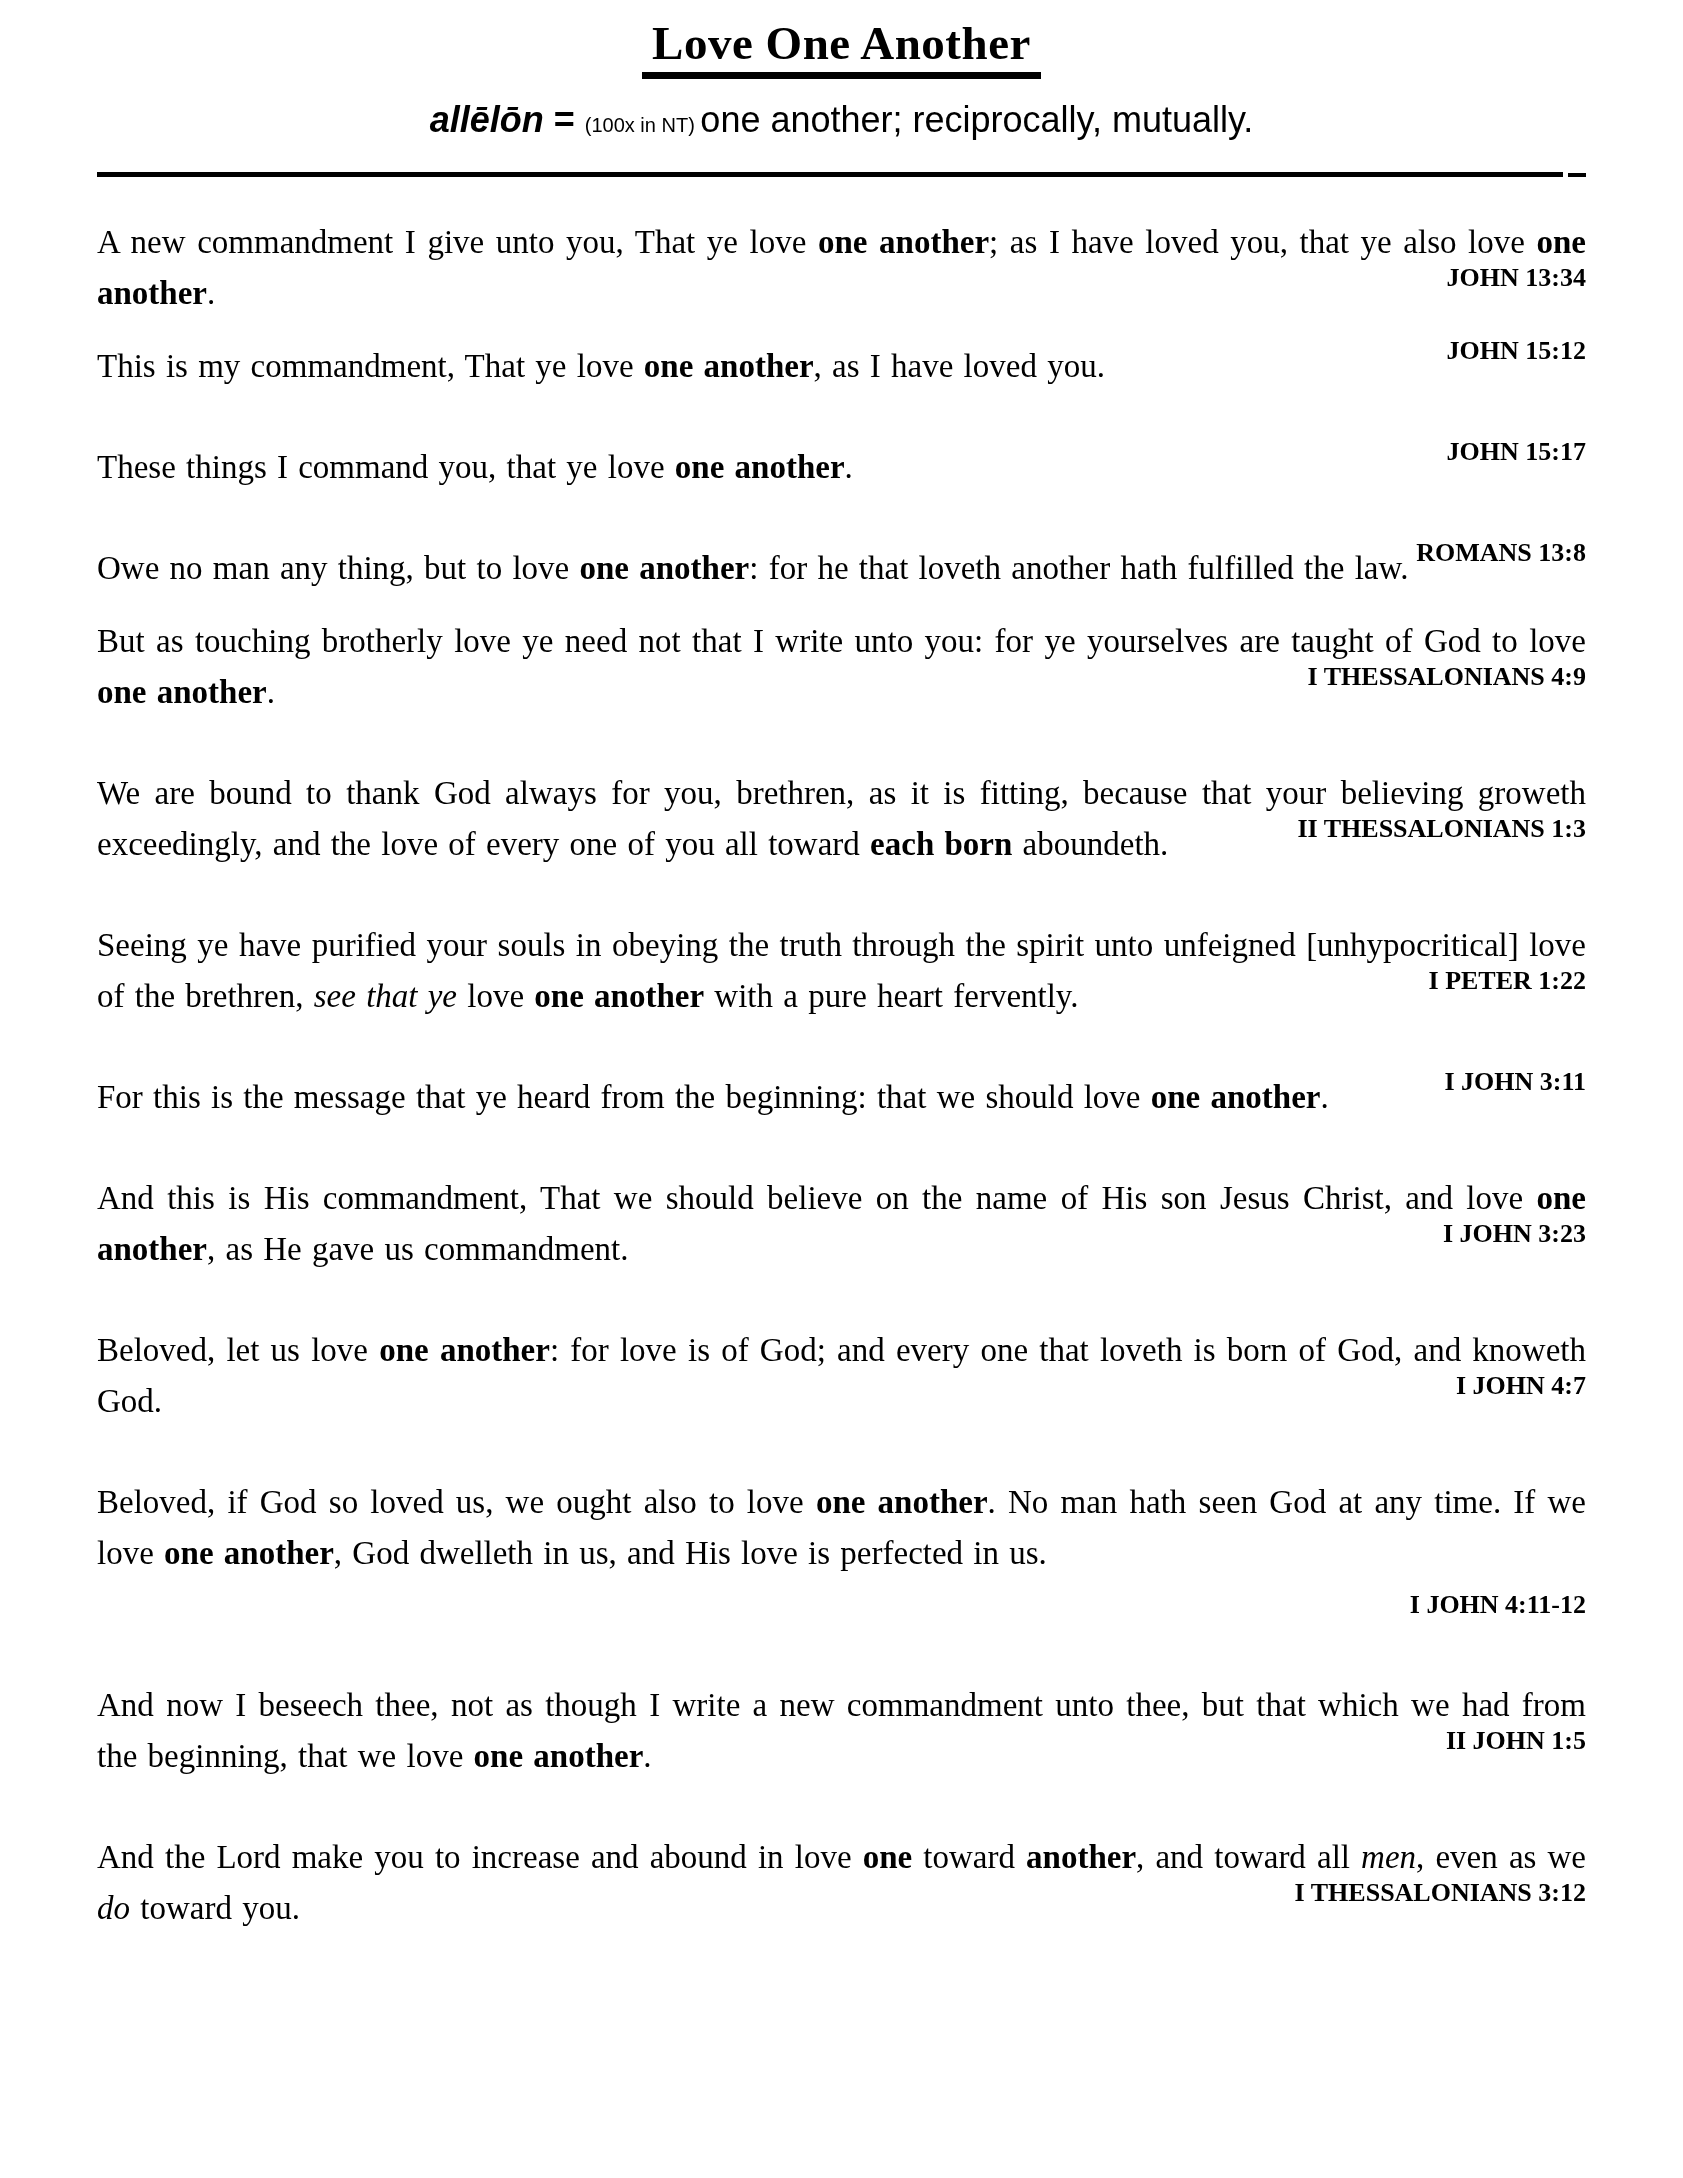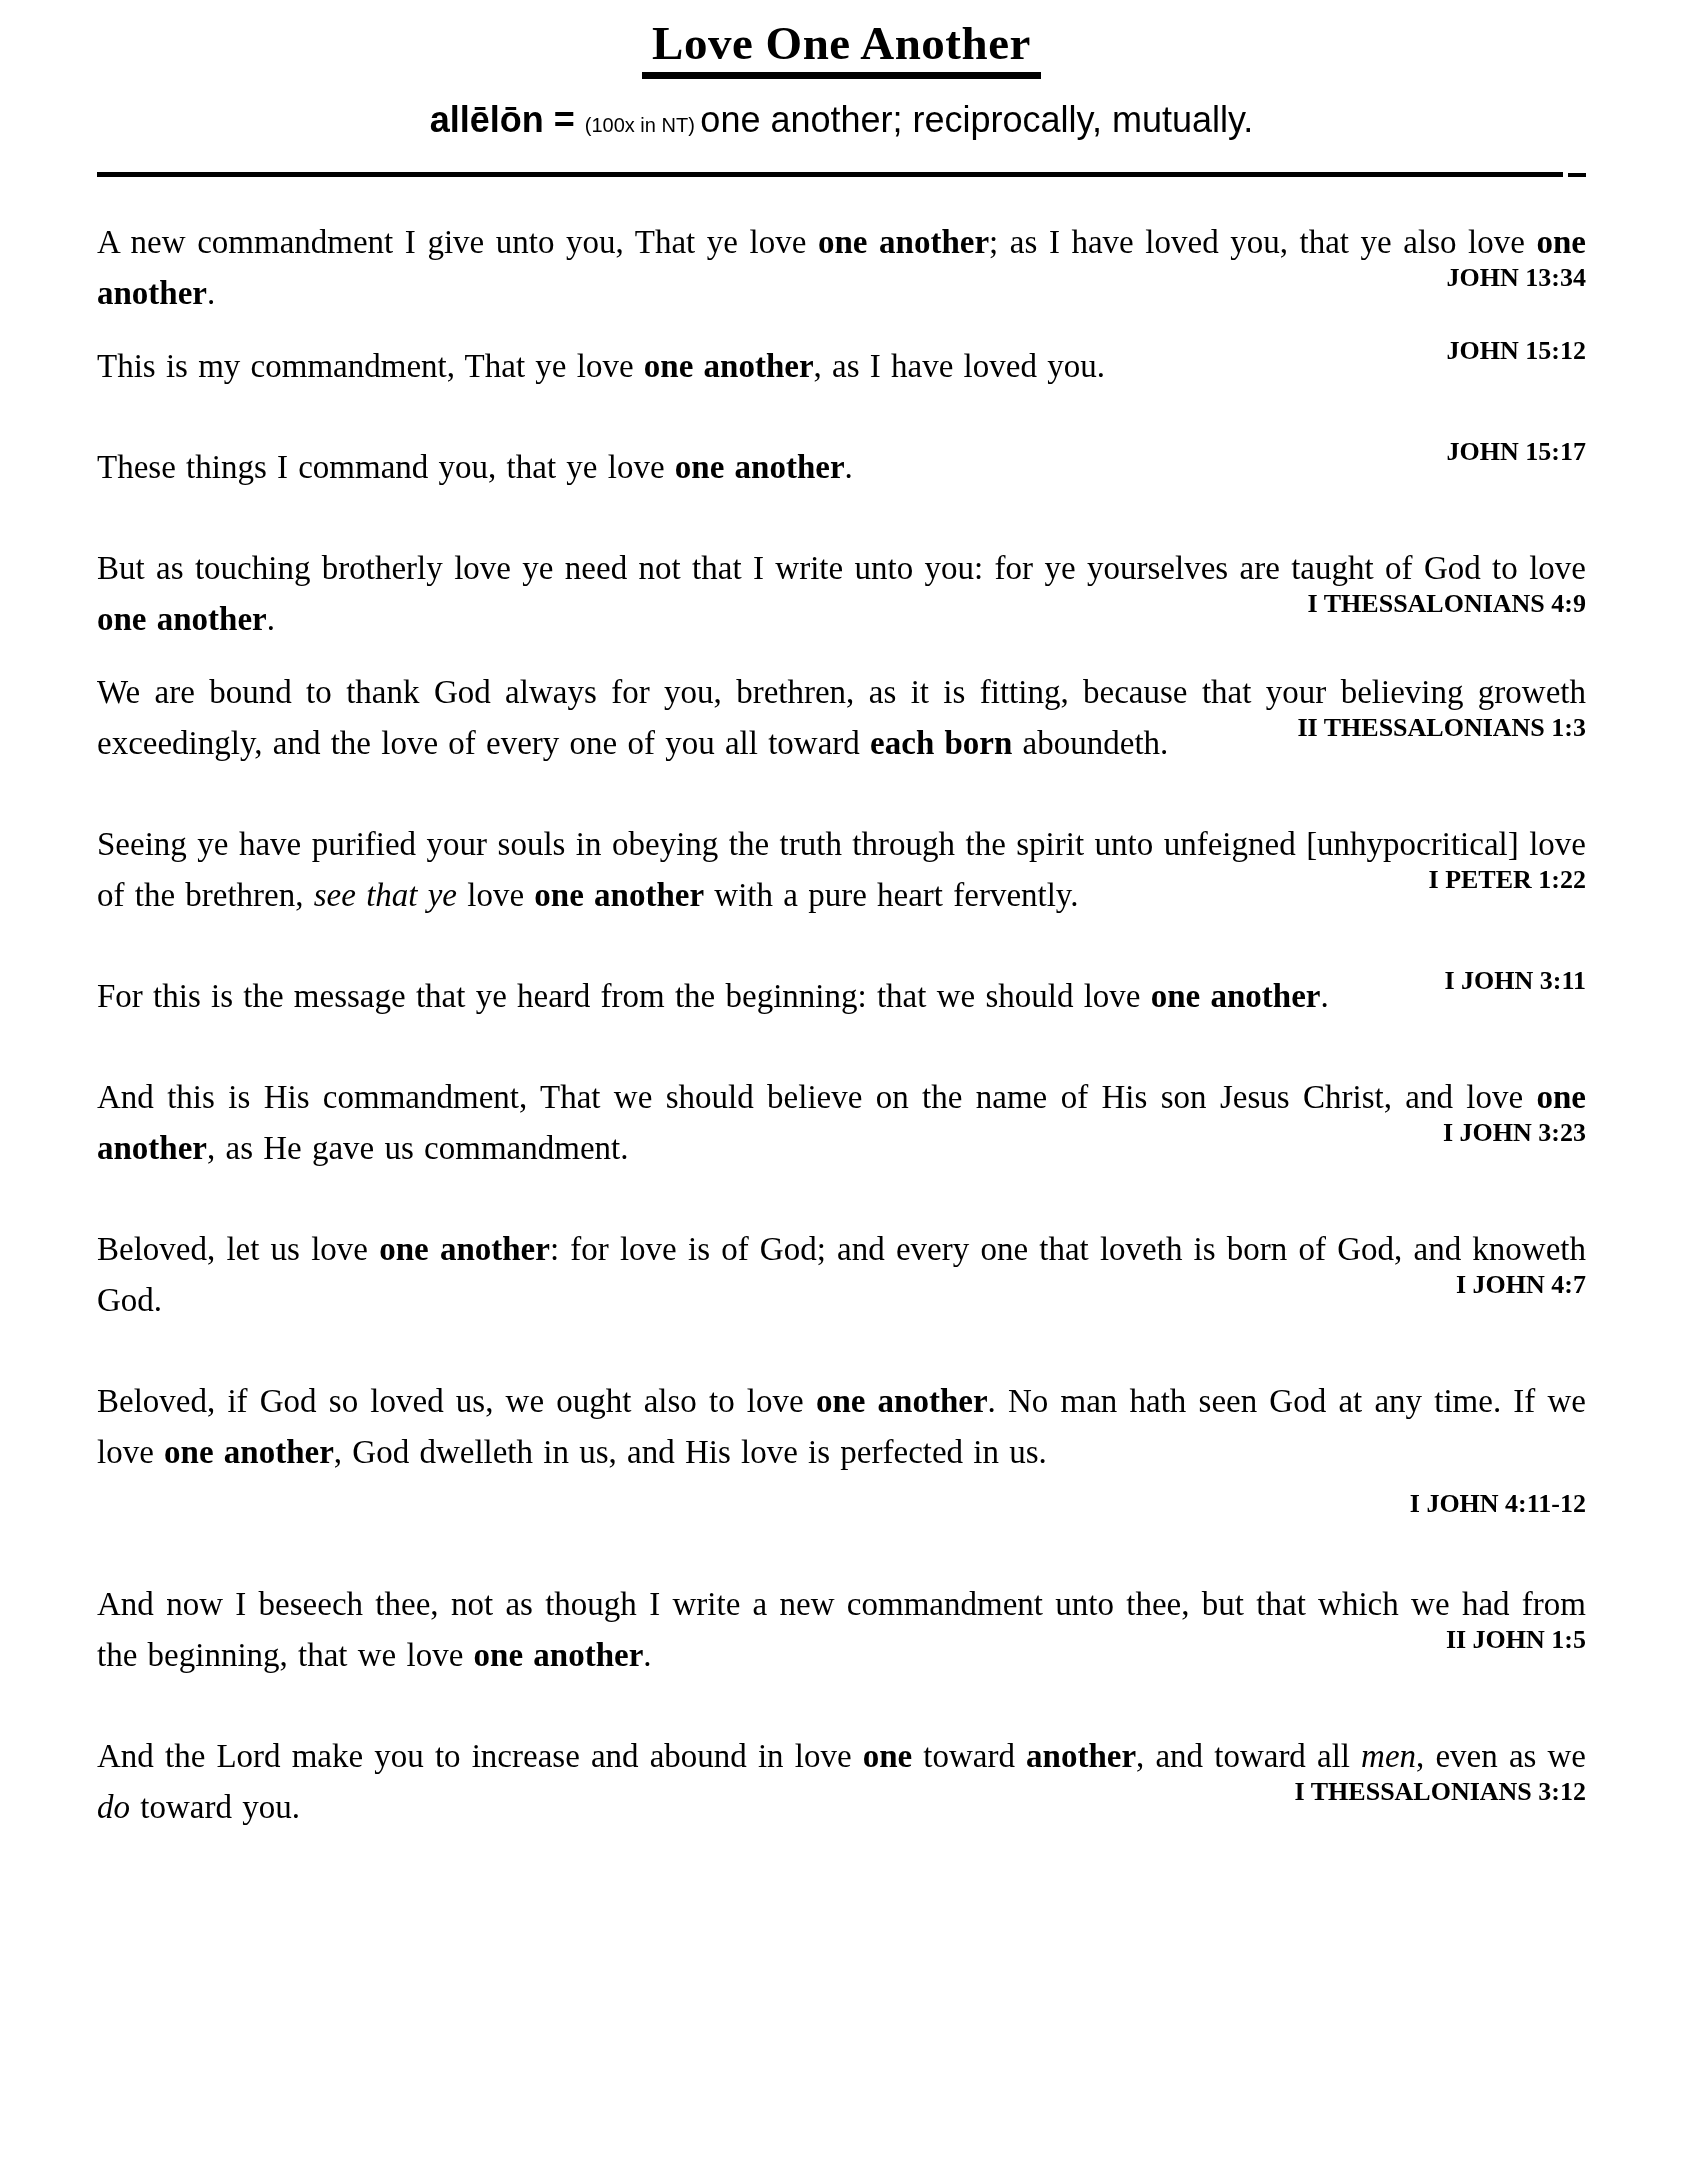--- a/index.html
+++ b/index.html
@@ -23,21 +23,21 @@
     padding: 0 10px 5px 10px;
     border-bottom: 7px solid #000000;
     letter-spacing: 0.5px;
   }
   .subtitle {
     margin-top: 19px;
     font-size: 36px;
     line-height: 44px;
     white-space: nowrap;
   }
-  .subtitle .term { font-weight: 700; }
+  .subtitle .term { font-style: italic; font-weight: 700; }
   .subtitle .eq { font-weight: 700; }
   .subtitle .paren { font-size: 20px; }
   .rule {
     display: flex;
     align-items: center;
     margin: 25px 97px 0 97px;
   }
   .rule .line { flex: 1; height: 5px; background: #000000; }
   .rule .tick { width: 18px; height: 4px; background: #000000; margin-left: 5px; }
   .quotes {
@@ -81,20 +81,21 @@
     <div class="rule">
       <span class="line"></span>
       <span class="tick"></span>
     </div>
   </header>
 
   <main class="quotes">
       <div class="quote"><span><span class="run-n">A new commandment I give unto you, That ye love </span><span class="run-b">one another</span><span class="run-n">; as I have loved you, that ye also love </span><span class="run-b">one another</span><span class="run-n">.</span></span><span class="ref">JOHN 13:34</span></div>
       <div class="quote"><span><span class="run-n">This is my commandment, That ye love </span><span class="run-b">one another</span><span class="run-n">, as I have loved you.</span></span><span class="ref">JOHN 15:12</span></div>
       <div class="quote"><span><span class="run-n">These things I command you, that ye love </span><span class="run-b">one another</span><span class="run-n">.</span></span><span class="ref">JOHN 15:17</span></div>
+      <div class="quote"><span><span class="run-n">Owe no man any thing, but to love </span><span class="run-b">one another</span><span class="run-n">: for he that loveth another hath fulfilled the law.</span></span><span class="ref">ROMANS 13:8</span></div>
       <div class="quote"><span><span class="run-n">But as touching brotherly love ye need not that I write unto you: for ye yourselves are taught of God to love </span><span class="run-b">one another</span><span class="run-n">.</span></span><span class="ref">I THESSALONIANS 4:9</span></div>
       <div class="quote"><span><span class="run-n">We are bound to thank God always for you, brethren, as it is fitting, because that your believing groweth exceedingly, and the love of every one of you all toward </span><span class="run-b">each born</span><span class="run-n"> aboundeth.</span></span><span class="ref">II THESSALONIANS 1:3</span></div>
       <div class="quote"><span><span class="run-n">Seeing ye have purified your souls in obeying the truth through the spirit unto unfeigned [unhypocritical] love of the brethren, </span><span class="run-i">see that ye</span><span class="run-n"> love </span><span class="run-b">one another</span><span class="run-n"> with a pure heart fervently.</span></span><span class="ref">I PETER 1:22</span></div>
       <div class="quote"><span><span class="run-n">For this is the message that ye heard from the beginning: that we should love </span><span class="run-b">one another</span><span class="run-n">.</span></span><span class="ref">I JOHN 3:11</span></div>
       <div class="quote"><span><span class="run-n">And this is His commandment, That we should believe on the name of His son Jesus Christ, and love </span><span class="run-b">one another</span><span class="run-n">, as He gave us commandment.</span></span><span class="ref">I JOHN 3:23</span></div>
       <div class="quote"><span><span class="run-n">Beloved, let us love </span><span class="run-b">one another</span><span class="run-n">: for love is of God; and every one that loveth is born of God, and knoweth God.</span></span><span class="ref">I JOHN 4:7</span></div>
       <div class="quote own-line"><span><span class="run-n">Beloved, if God so loved us, we ought also to love </span><span class="run-b">one another</span><span class="run-n">. No man hath seen God at any time. If we love </span><span class="run-b">one another</span><span class="run-n">, God dwelleth in us, and His love is perfected in us.</span></span><span class="ref">I JOHN 4:11-12</span></div>
       <div class="quote"><span><span class="run-n">And now I beseech thee, not as though I write a new commandment unto thee, but that which we had from the beginning, that we love </span><span class="run-b">one another</span><span class="run-n">.</span></span><span class="ref">II JOHN 1:5</span></div>
       <div class="quote"><span><span class="run-n">And the Lord make you to increase and abound in love </span><span class="run-b">one</span><span class="run-n"> toward </span><span class="run-b">another</span><span class="run-n">, and toward all </span><span class="run-i">men</span><span class="run-n">, even as we </span><span class="run-i">do</span><span class="run-n"> toward you.</span></span><span class="ref">I THESSALONIANS 3:12</span></div>
     </main>

